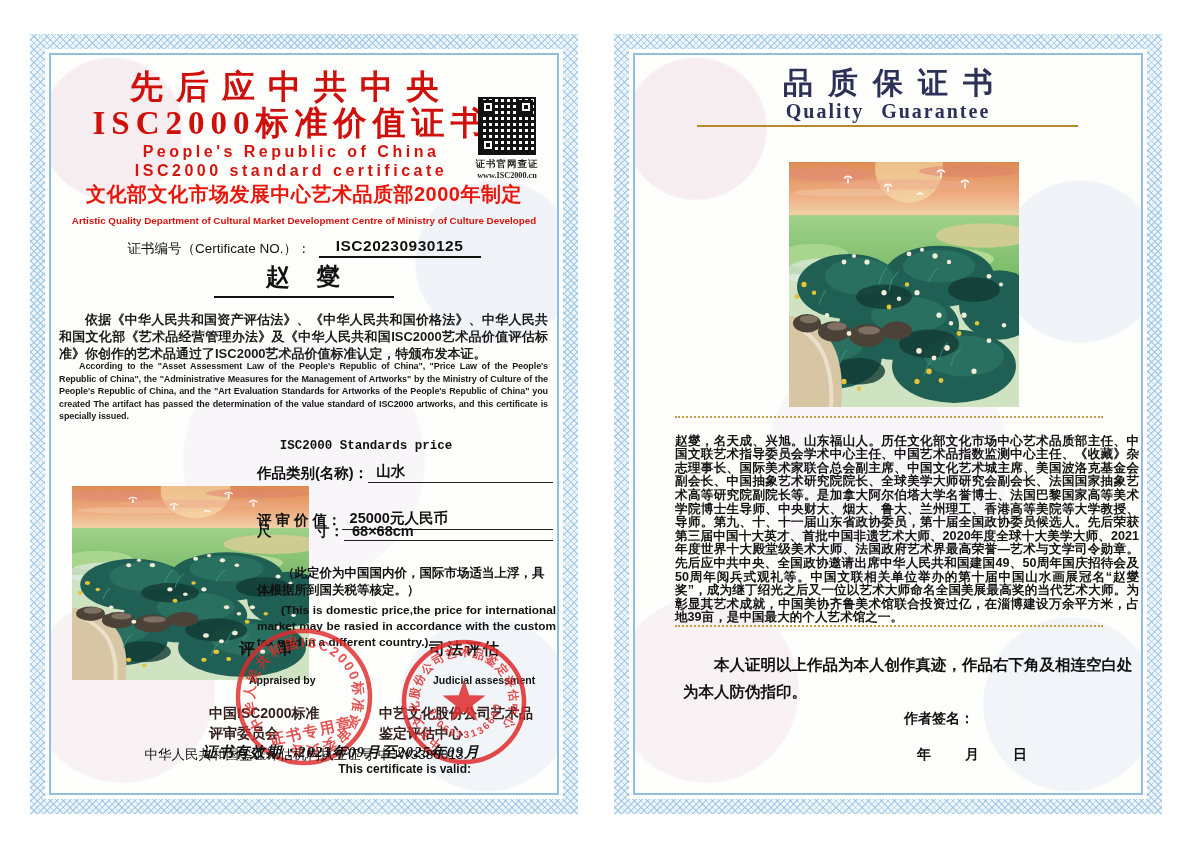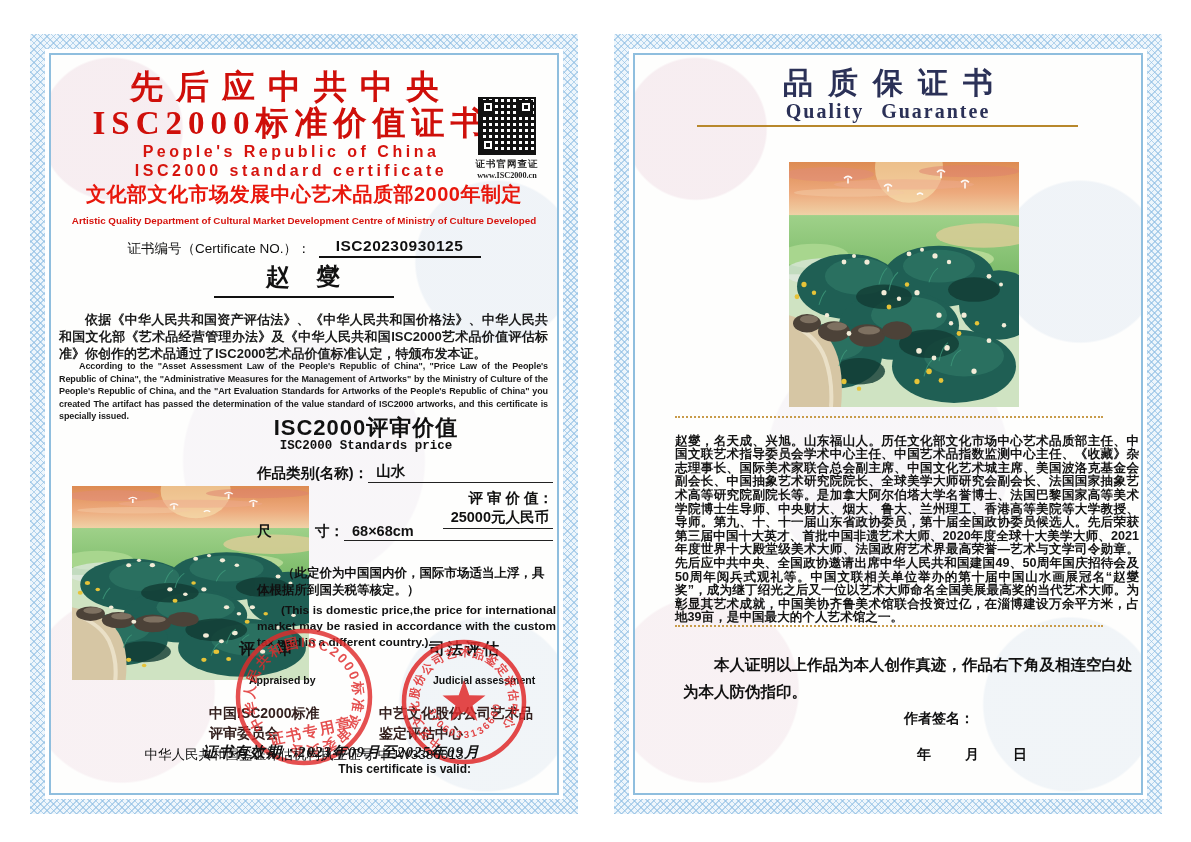--- a/index.html
+++ b/index.html
@@ -62,21 +62,21 @@
   .l-body-cn{left:8px;top:243px;width:489px;font-size:13px;font-weight:bold;color:#1a1a1a;line-height:17px;text-indent:26px;}
   .l-body-en{left:8px;top:296px;width:489px;font-size:9px;font-weight:600;color:#1a1a1a;line-height:12.6px;text-indent:20px;letter-spacing:-0.1px;}
   .l-eval-title{left:150px;top:358px;width:330px;font-size:22px;font-weight:bold;color:#111;letter-spacing:1px;}
   .l-eval-sub{left:150px;top:384px;width:330px;font-size:12.5px;font-weight:bold;color:#111;font-family:"Liberation Mono","DejaVu Sans Mono",monospace;}
   .painting-l{left:21px;top:431px;width:237px;height:194px;}
   .painting-r{left:154px;top:107px;width:230px;height:245px;}
   .painting-l svg,.painting-r svg{display:block;width:100%;height:100%;}
   .fld{left:206px;width:296px;display:flex;align-items:flex-end;}
   .fld .lab{font-size:14.5px;font-weight:bold;color:#111;white-space:nowrap;}
   .fld .val{flex:1;font-size:14.5px;font-weight:bold;color:#111;border-bottom:1.5px solid #222;padding:0 4px 1px 8px;white-space:nowrap;}
-  .fld1{top:407px;} .fld2{top:434px;flex-direction:column;} .fld3{top:467px;}
+  .fld1{top:407px;} .fld2{top:454px;} .fld3{top:467px;}
   .l-note-cn{left:206px;top:497px;width:299px;font-size:12.5px;font-weight:bold;color:#111;line-height:17px;text-indent:25px;}
   .l-note-en{left:206px;top:535px;width:299px;font-size:11.8px;font-weight:bold;color:#111;line-height:16px;text-indent:24px;}
   .l-sign-cn{top:584px;font-size:16px;font-weight:bold;color:#111;}
   .l-sign-cn.a{left:188px;letter-spacing:22px;}
   .l-sign-cn.b{left:378px;letter-spacing:2px;}
   .l-sign-en{top:619px;font-size:10.5px;font-weight:bold;color:#111;}
   .l-sign-en.a{left:198px;} .l-sign-en.b{left:368px;margin-left:14px;}
   .l-org{font-size:14px;font-weight:bold;color:#33201e;line-height:20px;}
   .l-org.a{left:158px;top:648px;width:184px;}
   .l-org.b{left:328px;top:648px;width:180px;}
@@ -251,21 +251,20 @@
       <span class="val">ISC20230930125</span>
     </div>
 
     <div class="abs l-name">
       <span>赵 燮</span>
     </div>
 
     <p class="abs jus l-body-cn">依据《中华人民共和国资产评估法》、《中华人民共和国价格法》、中华人民共和国文化部《艺术品经营管理办法》及《中华人民共和国ISC2000艺术品价值评估标准》你创作的艺术品通过了ISC2000艺术品价值标准认定，特颁布发本证。</p>
     <p class="abs jus l-body-en">According to the "Asset Assessment Law of the People's Republic of China", "Price Law of the People's Republic of China", the "Administrative Measures for the Management of Artworks" by the Ministry of Culture of the People's Republic of China, and the "Art Evaluation Standards for Artworks of the People's Republic of China" you created The artifact has passed the determination of the value standard of ISC2000 artworks, and this certificate is specially issued.</p>
 
-    <div class="abs ctr l-eval-title">ISC2000评审价值</div>
     <div class="abs ctr l-eval-sub">ISC2000 Standards price</div>
 
     <div class="abs painting-l">
       <svg>
             <use href="#paintingArt"></use>
           </svg>
     </div>
 
     <div class="abs fld fld1">
       <span class="lab">作品类别(名称)：</span>

